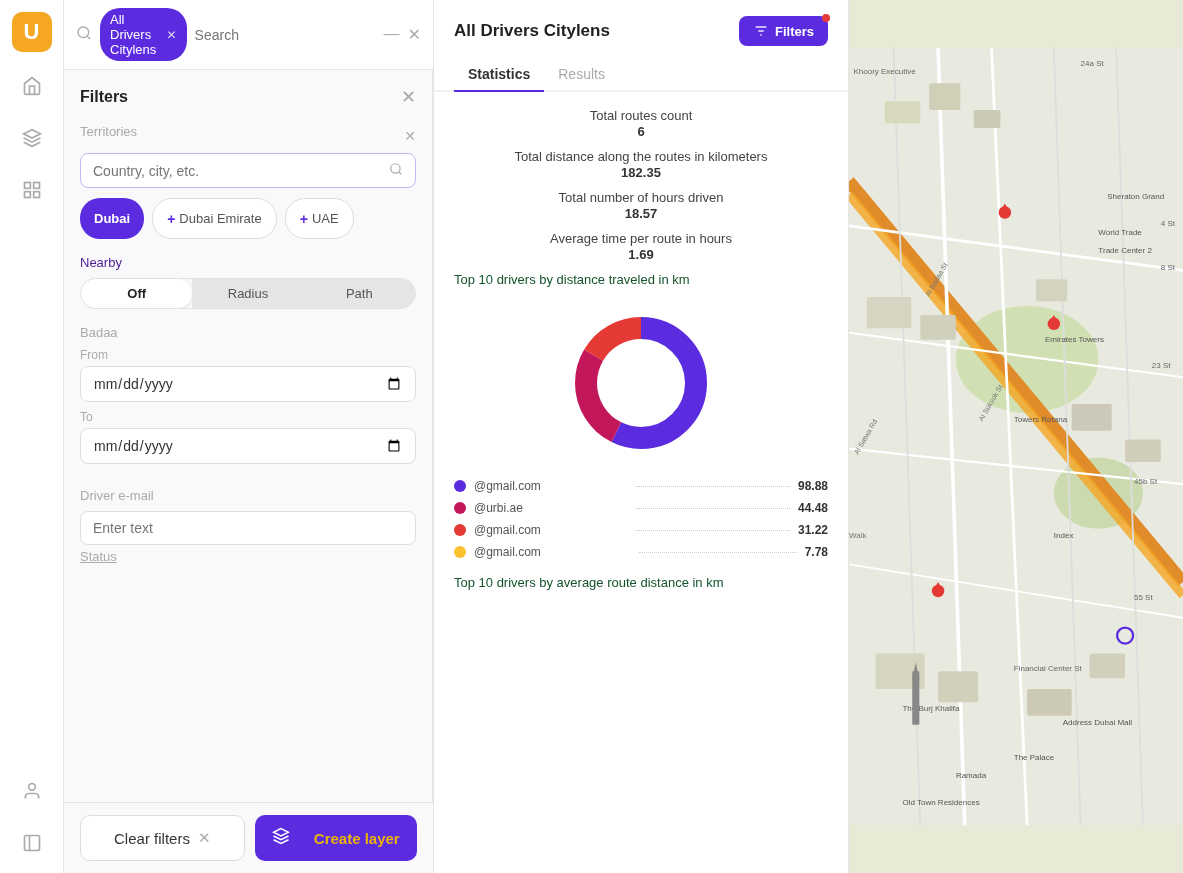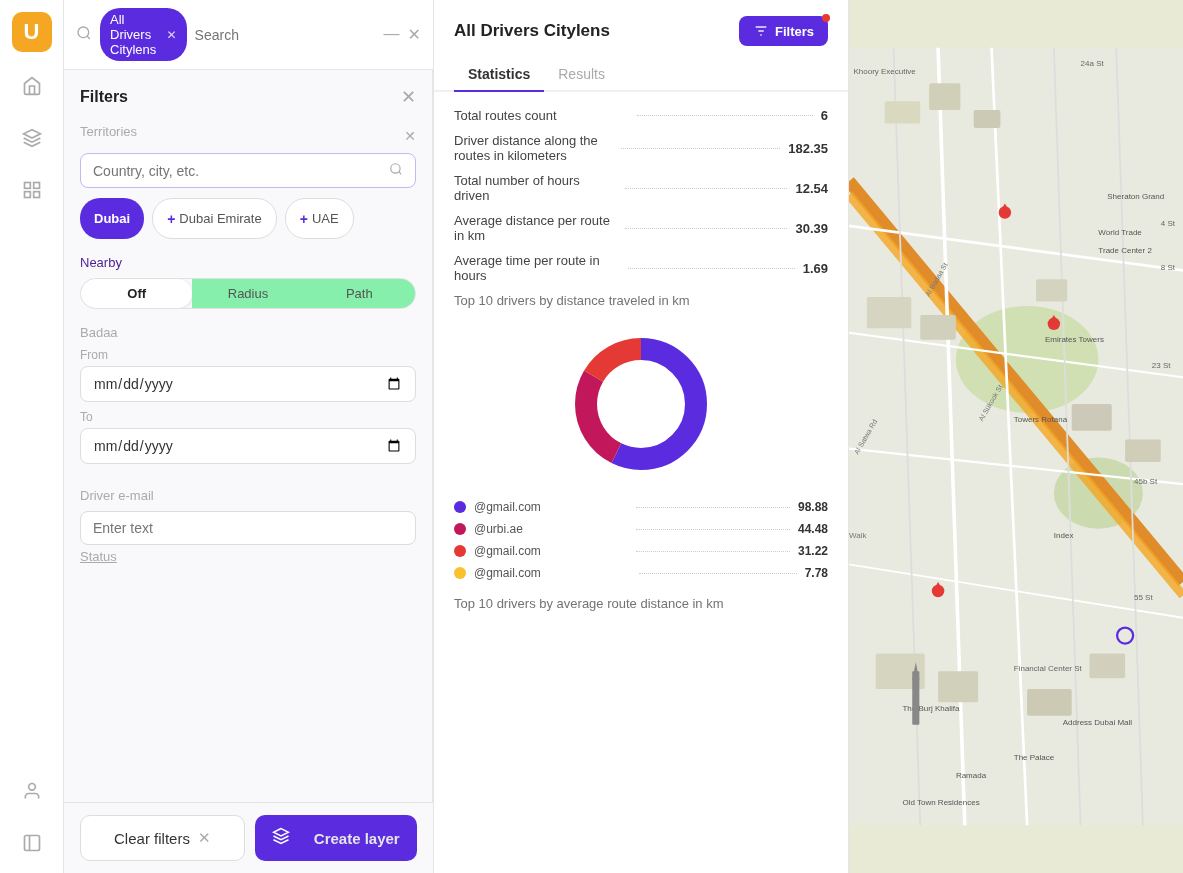--- a/index.html
+++ b/index.html
@@ -116,21 +116,21 @@
       border: 1.5px solid #ddd; border-radius: 20px;
       padding: 5px 14px; font-size: 13px; color: #555;
       cursor: pointer; background: #fff;
     }
     .tag-add .plus { font-size: 14px; color: #5b2be0; font-weight: 700; }
 
     .nearby-label { font-size: 13px; color: #4c1d95; margin-bottom: 8px; }
     .nearby-toggle { display: flex; border: 1.5px solid #e0e0e0; border-radius: 20px; overflow: hidden; margin-bottom: 16px; }
     .nearby-btn {
       flex: 1; padding: 7px 0; text-align: center;
-      font-size: 13px; cursor: pointer; background: #86efac; color: #555;
+      font-size: 13px; cursor: pointer; background: #e5e5e5; color: #555;
       border: none; outline: none;
     }
     .nearby-btn.active { background: #fff; font-weight: 600; color: #222; border-radius: 20px; box-shadow: 0 1px 4px rgba(0,0,0,0.12); }
 
     .date-section { margin-bottom: 16px; }
     .date-sub-label { font-size: 12px; color: #aaa; margin-bottom: 4px; }
     .date-input {
       width: 100%; border: 1.5px solid #ddd; border-radius: 8px;
       padding: 8px 12px; font-size: 14px; color: #333;
       outline: none; background: #fff; margin-bottom: 8px;
@@ -150,21 +150,21 @@
       border-top: 1px solid #e5e5e5; background: #f9f9fb;
     }
     .clear-btn {
       flex: 1; border: 1.5px solid #ddd; border-radius: 10px;
       background: #fff; padding: 12px;
       font-size: 15px; color: #333; cursor: pointer;
       display: flex; align-items: center; justify-content: center; gap: 8px;
     }
     .clear-btn .x { color: #aaa; }
     .create-btn {
-      flex: 1; background: #5b2be0; color: #e5e5e5;
+      flex: 1; background: #5b2be0; color: #eab308;
       border: none; border-radius: 10px; padding: 12px;
       font-size: 15px; font-weight: 600; cursor: pointer;
       display: flex; align-items: center; justify-content: center; gap: 24px;
     }
     .create-btn .layers-icon { font-size: 16px; }
 
     
     .stats-panel {
       width: 415px;
       background: #fff;
@@ -198,26 +198,27 @@
       cursor: pointer; border-bottom: 2px solid transparent;
       margin-bottom: -2px;
     }
     .stats-tab.active { color: #333; font-weight: 600; border-bottom: 2px solid #5b2be0; }
 
     .stats-content { flex: 1; overflow-y: auto; padding: 16px 20px; }
 
     .stat-row {
       display: flex; align-items: center; justify-content: space-between;
       margin-bottom: 10px;
+      flex-direction: column;
     }
     .stat-label { font-size: 13px; color: #444; flex: 1; }
     .stat-dots { flex: 1; border-bottom: 1px dotted #ccc; margin: 0 8px; }
     .stat-value { font-size: 13px; color: #333; font-weight: 600; }
 
-    .chart-title { font-size: 13px; color: #737373; margin-bottom: 16px; }
+    .chart-title { font-size: 13px; color: #14532d; margin-bottom: 16px; }
 
     
     .donut-wrap { display: flex; justify-content: center; margin-bottom: 16px; }
     .donut-svg { width: 200px; height: 160px; }
 
     
     .legend-item {
       display: flex; align-items: center; justify-content: space-between;
       margin-bottom: 8px;
     }
@@ -398,33 +399,28 @@
   </div>
 
   <div class="stats-content">
 
     <div class="stat-row">
       <span class="stat-label">Total routes count</span>
       <span class="stat-dots"></span>
       <span class="stat-value">6</span>
     </div>
     <div class="stat-row">
-      <span class="stat-label">Driver distance along the routes in kilometers</span>
+      <span class="stat-label">Total distance along the routes in kilometers</span>
       <span class="stat-dots"></span>
       <span class="stat-value">182.35</span>
     </div>
     <div class="stat-row">
       <span class="stat-label">Total number of hours driven</span>
       <span class="stat-dots"></span>
-      <span class="stat-value">12.54</span>
-    </div>
-    <div class="stat-row">
-      <span class="stat-label">Average distance per route in km</span>
-      <span class="stat-dots"></span>
-      <span class="stat-value">30.39</span>
+      <span class="stat-value">18.57</span>
     </div>
     <div class="stat-row">
       <span class="stat-label">Average time per route in hours</span>
       <span class="stat-dots"></span>
       <span class="stat-value">1.69</span>
     </div>
 
     <div class="chart-title">Top 10 drivers by distance traveled in km</div>
     <div class="donut-wrap">
       <svg class="donut-svg" viewBox="0 0 200 160">

